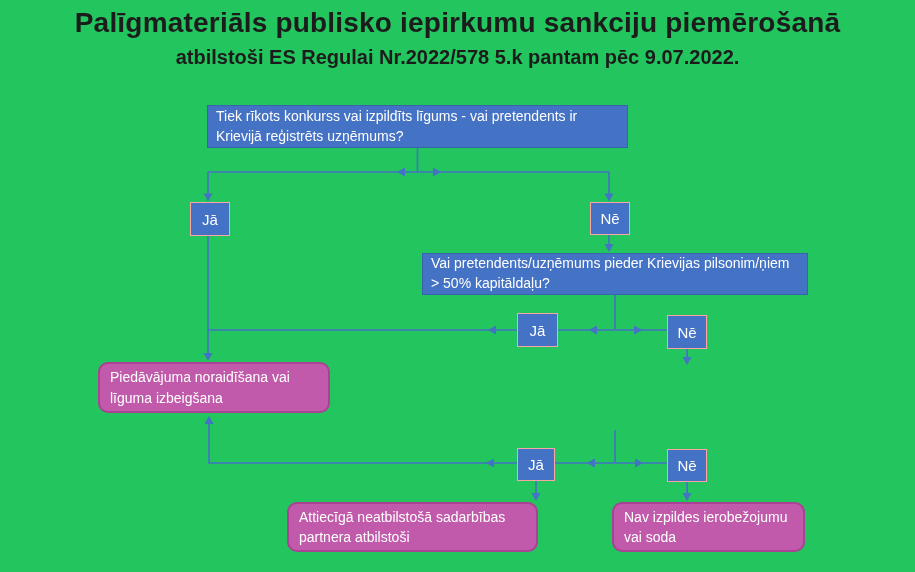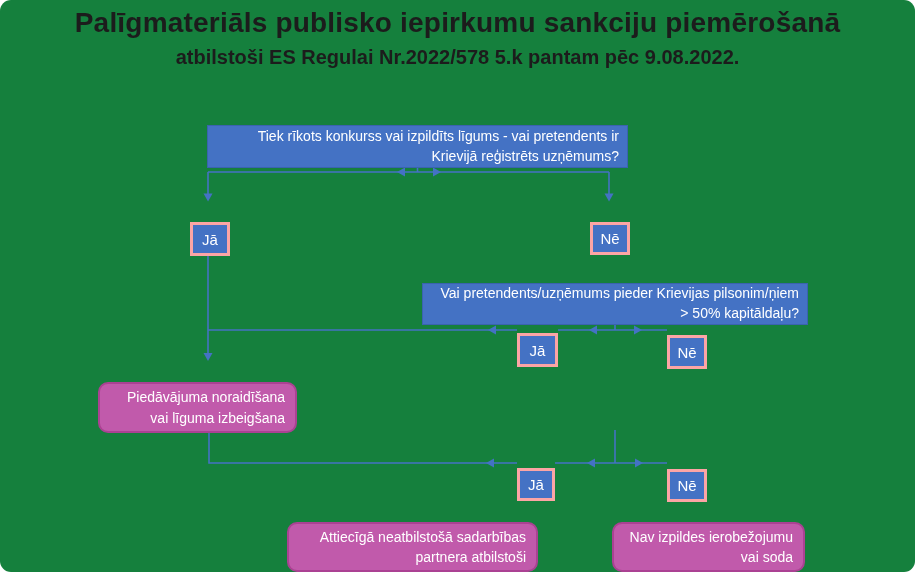--- a/index.html
+++ b/index.html
@@ -7,71 +7,71 @@
     --question-fill:#4472c4;
     --decision-fill:#4472c4;
     --outcome-fill:#c15aab;
     --outcome-border:#ab4193;
     --connector:#4472c4;
     --box-text:#ffffff;
     --title-text:#1c1c1c;
   }
   html,body{margin:0;padding:0;background:#ffffff;}
   body{font-family:"Liberation Sans","DejaVu Sans",sans-serif;}
-  .stage{position:relative;width:915px;height:572px;background:#15803d;overflow:hidden;border-radius:11px;}
+  .stage{position:relative;width:915px;height:572px;background:#22c55e;overflow:hidden;}
   .page-title{
     position:absolute;top:6px;left:0;width:915px;text-align:center;
     font-size:28px;line-height:34px;font-weight:700;color:var(--title-text);
     letter-spacing:0.2px;
   }
   .page-subtitle{
     position:absolute;top:44px;left:0;width:915px;text-align:center;
     font-size:20px;line-height:26px;font-weight:600;color:var(--title-text);
   }
   .node{
     position:absolute;display:flex;align-items:center;justify-content:center;
-    text-align:right;color:var(--box-text);box-sizing:border-box;margin-top:20px;
+    text-align:left;color:var(--box-text);box-sizing:border-box;
   }
   .qbox{
     background:var(--question-fill);border:1px solid #3a63ae;
     font-size:14px;line-height:1.4;padding:2px 8px;
   }
   .dbox{
-    background:var(--decision-fill);border:3px solid #fca5a5;
+    background:var(--decision-fill);border:1px solid #fca5a5;
     font-size:15px;line-height:1;padding:8px;
   }
   .obox{
     background:var(--outcome-fill);border:2px solid var(--outcome-border);
     border-radius:10px;font-size:14px;line-height:1.45;padding:2px 10px;
   }
   #q1{left:207px;top:105px;width:421px;height:43px;}
   #d1y{left:190px;top:202px;width:40px;height:34px;}
   #d1n{left:590px;top:202px;width:40px;height:33px;}
-  #q2{left:422px;top:263px;width:386px;height:42px;}
+  #q2{left:422px;top:253px;width:386px;height:42px;}
   #d2y{left:517px;top:313px;width:41px;height:34px;}
   #d2n{left:667px;top:315px;width:40px;height:34px;}
-  #o1{left:98px;top:362px;width:199px;height:51px;}
+  #o1{left:98px;top:362px;width:232px;height:51px;}
   #q3{left:410px;top:366px;width:398px;height:64px;}
   #d3y{left:517px;top:448px;width:38px;height:33px;}
   #d3n{left:667px;top:449px;width:40px;height:33px;}
   #o2{left:287px;top:502px;width:251px;height:50px;}
   #o3{left:612px;top:502px;width:193px;height:50px;}
   svg.connectors{position:absolute;inset:0;pointer-events:none;}
   svg.connectors line, svg.connectors path{
     stroke:var(--connector);stroke-width:1.6;fill:none;
   }
   svg.connectors polygon{fill:var(--connector);stroke:none;}
 </style>
 </head>
 <body>
 
 <div class="stage">
 
   <div class="page-title">Palīgmateriāls publisko iepirkumu sankciju piemērošanā</div>
-  <div class="page-subtitle">atbilstoši ES Regulai Nr.2022/578 5.k pantam pēc 9.08.2022.</div>
+  <div class="page-subtitle">atbilstoši ES Regulai Nr.2022/578 5.k pantam pēc 9.07.2022.</div>
 
   <svg class="connectors" width="915" height="572" viewBox="0 0 915 572" aria-hidden="true">
 
     <g>
       <line x1="417.5" y1="148" x2="417.5" y2="172"></line>
       <line x1="208" y1="172" x2="609" y2="172"></line>
       <line x1="208" y1="172" x2="208" y2="196"></line>
       <line x1="609" y1="172" x2="609" y2="196"></line>
       <polygon points="203.5,193.5 212.5,193.5 208,201.5"></polygon>
       <polygon points="604.5,193.5 613.5,193.5 609,201.5"></polygon>

